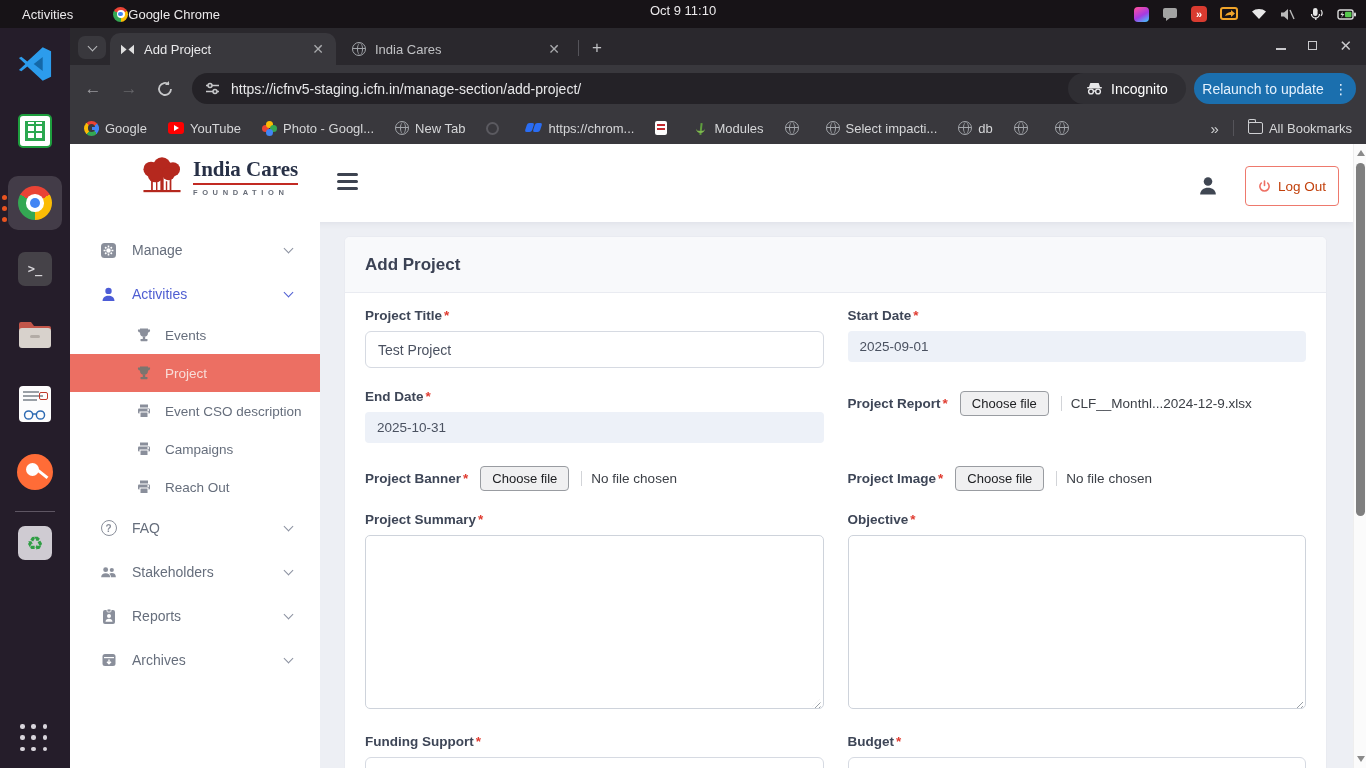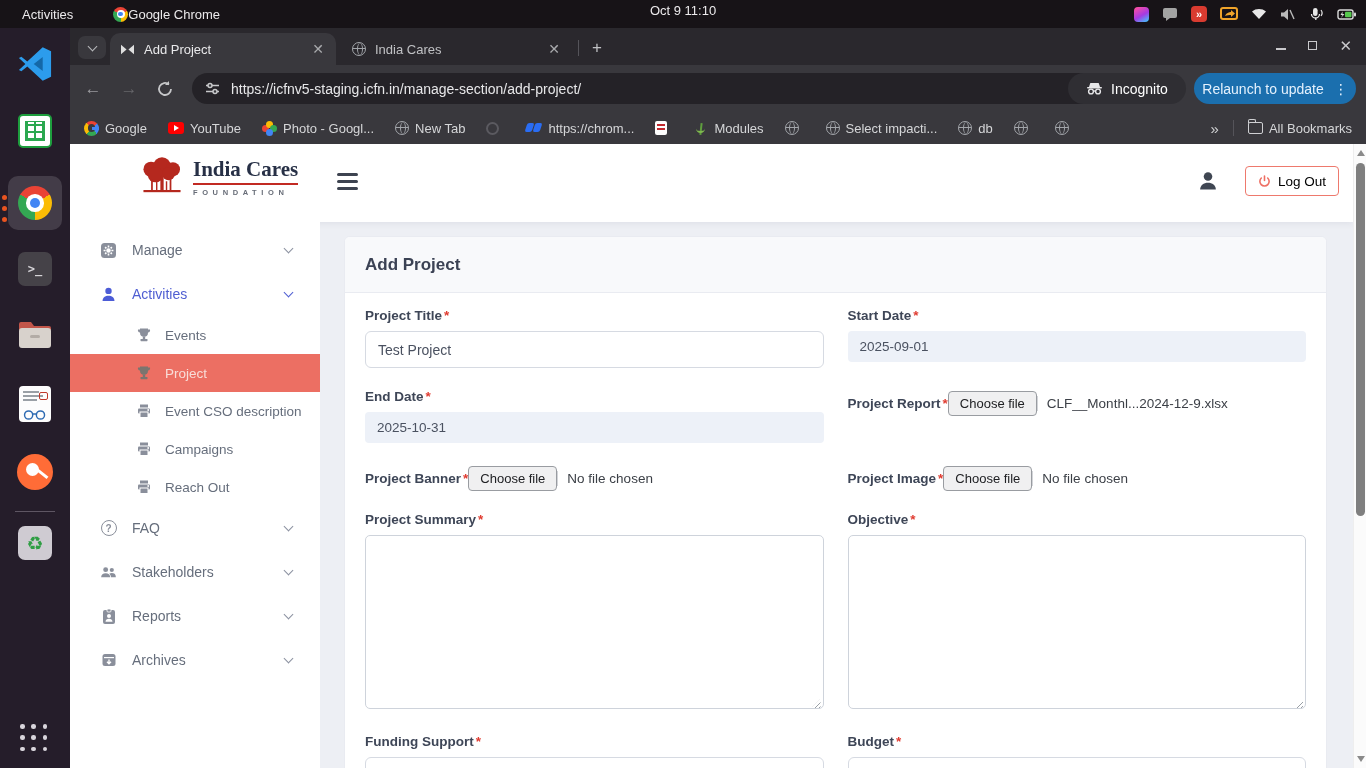--- a/index.html
+++ b/index.html
@@ -105,21 +105,21 @@
   .pg-down{position:absolute;left:2.5px;bottom:6px;width:0;height:0;border-left:4px solid transparent;border-right:4px solid transparent;border-top:6px solid #8a8a8a}
 
   .navbar{position:absolute;left:0;top:0;width:1283px;height:78px;background:#fff;box-shadow:0 2px 6px rgba(50,60,90,.07)}
   .logo{position:absolute;left:68px;top:13px;display:flex;align-items:center;gap:7px}
   .logo-txt{display:flex;flex-direction:column}
   .logo-title{font-family:"Liberation Serif",serif;font-size:21px;font-weight:700;color:#273046;line-height:1;padding-bottom:3px;border-bottom:2.5px solid #c22a23}
   .logo-sub{font-size:7.5px;font-weight:700;letter-spacing:4.6px;color:#676c77;margin-top:2.5px;text-transform:uppercase}
   .hamburger{position:absolute;left:267px;top:29px;width:21px;height:17px;display:flex;flex-direction:column;justify-content:space-between}
   .hamburger i{height:2.6px;background:#3d4350;border-radius:2px}
   .nav-right{position:absolute;right:14px;top:22px;display:flex;align-items:center;gap:26px}
-  .logout-btn{display:flex;align-items:center;gap:7px;border:1px solid #ee796d;color:#000000;border-radius:4px;height:30px;padding:0 12px;font-size:13.5px;background:#fff}
+  .logout-btn{display:flex;align-items:center;gap:7px;border:1px solid #ee796d;color:#c2410c;border-radius:4px;height:40px;padding:0 12px;font-size:13.5px;background:#fff}
 
   .sidebar{position:absolute;left:0;top:78px;width:250px;height:546px;background:#fff;padding-top:6px}
   .side-item{display:flex;align-items:center;height:44px;padding-left:30px;gap:15px;color:#666e7c;font-size:14px}
   .side-item .schev{width:7px;height:7px;border-right:1.7px solid #8b91a0;border-bottom:1.7px solid #8b91a0;transform:rotate(45deg);margin-left:auto;margin-right:28px;margin-top:-3px}
   .side-item.sub{height:38px;padding-left:65px;font-size:13.5px;gap:13px}
   .side-item.parent-active{color:#4f5ed2}
   .side-item.parent-active .schev{border-color:#4f5ed2}
   .side-item.selected{background:#ec6f63;color:#f8ddd8}
   .sicon{width:17px;height:17px;flex:0 0 auto;display:flex;align-items:center;justify-content:center}
   .faq-ic{width:16px;height:16px;border:1.7px solid #8a8f9b;border-radius:50%;color:#8a8f9b;font-size:10px;font-weight:700;display:flex;align-items:center;justify-content:center}
@@ -127,21 +127,21 @@
 
   .main{position:absolute;left:250px;top:78px;width:1033px;height:546px}
   .card{position:absolute;left:24px;top:14px;width:983px;height:720px;background:#fff;border:1px solid #e9ebf1;border-radius:6px;overflow:hidden}
   .card-head{height:56px;background:#f8f9fb;border-bottom:1px solid #e9ebf1;display:flex;align-items:center;padding-left:20px;font-size:17px;font-weight:700;color:#3b4254}
   .card-body{padding:15px 20px 0;display:grid;grid-template-columns:1fr 1fr;column-gap:24px}
   .fgroup{margin-bottom:21px}
   .flabel{font-size:13.5px;font-weight:700;color:#3e4657;margin-bottom:8px}
   .flabel .req{color:#e03c31;margin-left:2px}
   .tinput{width:100%;height:37px;border:1px solid #d6dae2;border-radius:6px;padding:0 12px;font-size:14px;color:#4a5160;background:#fff;outline:none;font-family:inherit}
   .dinput{width:100%;height:31px;border:none;border-radius:4px;padding:0 12px;font-size:13.5px;color:#4a5160;background:#edf1f8;outline:none;font-family:inherit}
-  .filerow{display:flex;align-items:center;gap:0;margin-top:2px}
+  .filerow{display:flex;align-items:center;gap:12px;margin-top:2px}
   .filerow .flabel{margin:0;white-space:nowrap}
   .filebtn{font-size:13px;padding:4px 11px;background:#f0f0f1;border:1px solid #999ca1;border-radius:4px;color:#202124;font-family:inherit}
   .filename{font-size:13.5px;color:#3c4047;border-left:1px solid #d2d4d8;padding-left:9px;white-space:nowrap}
   .ta-wrap{position:relative}
   .ta{width:100%;height:174px;border:1px solid #ced3db;border-radius:5px;resize:none;background:#fff;outline:none;font-family:inherit;padding:8px 10px}
   .ta-wrap::after{content:"";position:absolute;right:3px;bottom:5px;width:9px;height:9px;
     background:repeating-linear-gradient(135deg,transparent 0 2px,#9aa0a6 2px 3px);
     clip-path:polygon(100% 0,100% 100%,0 100%)}
 </style>
 </head>

